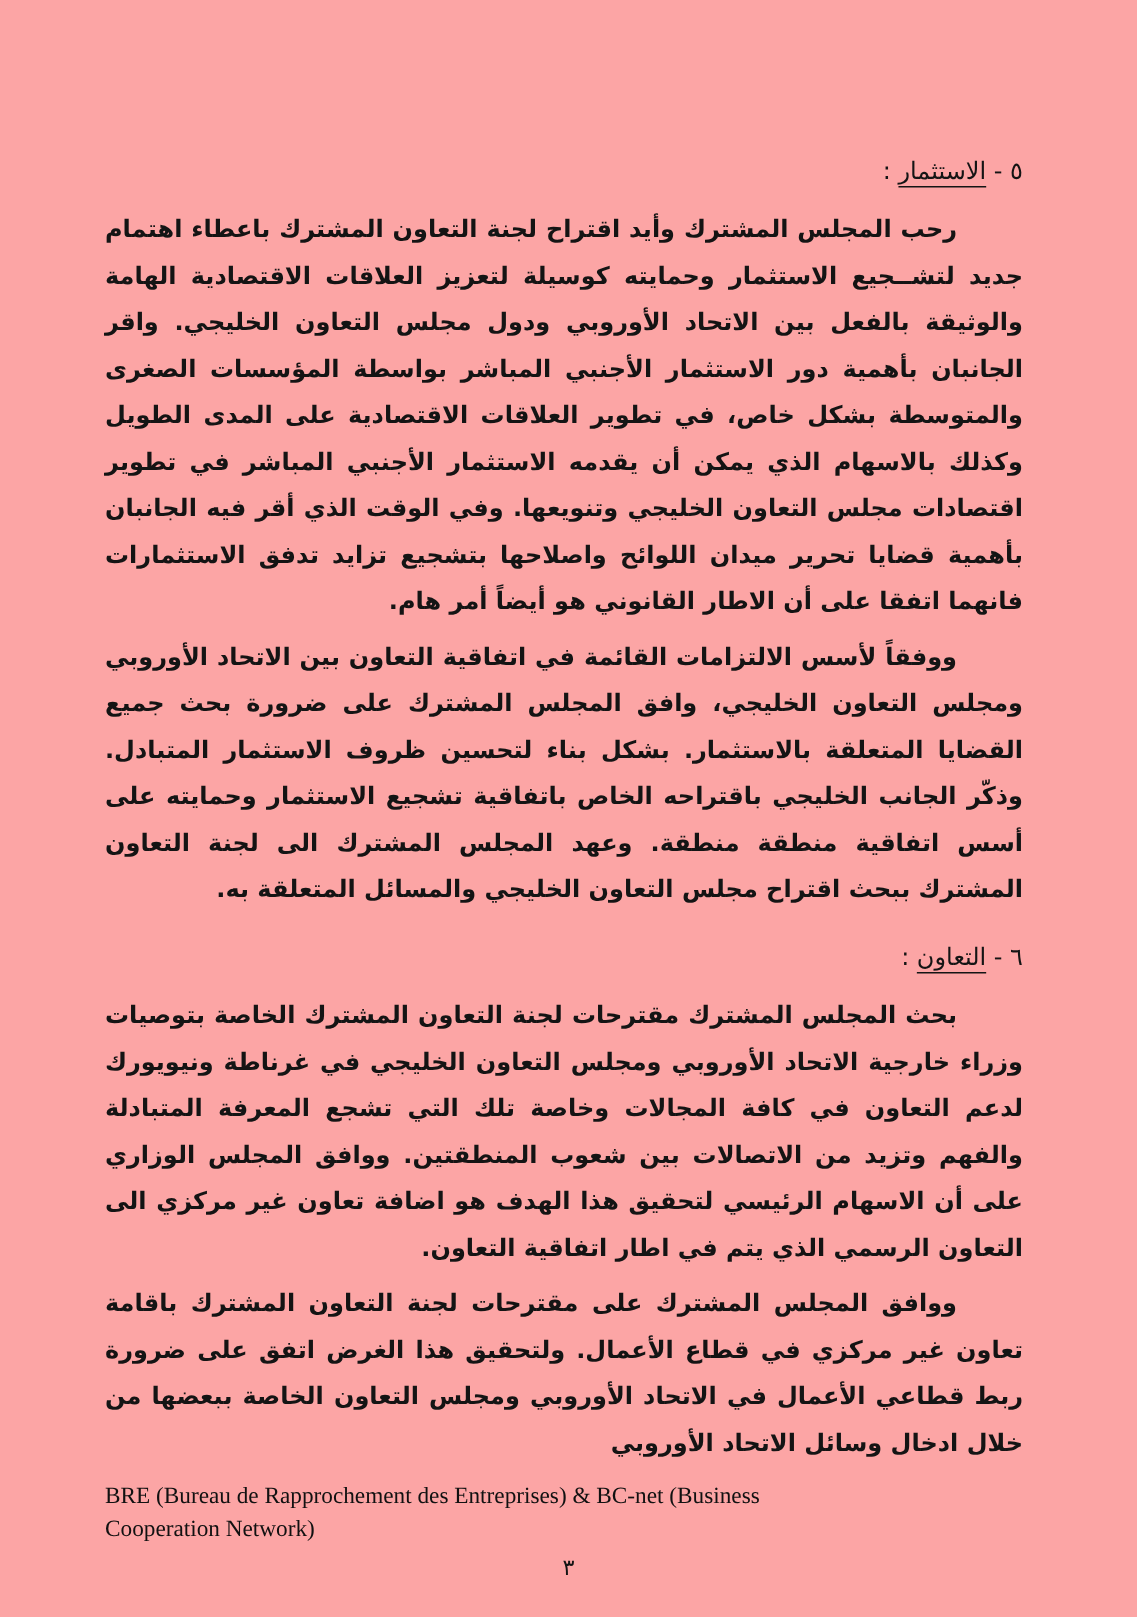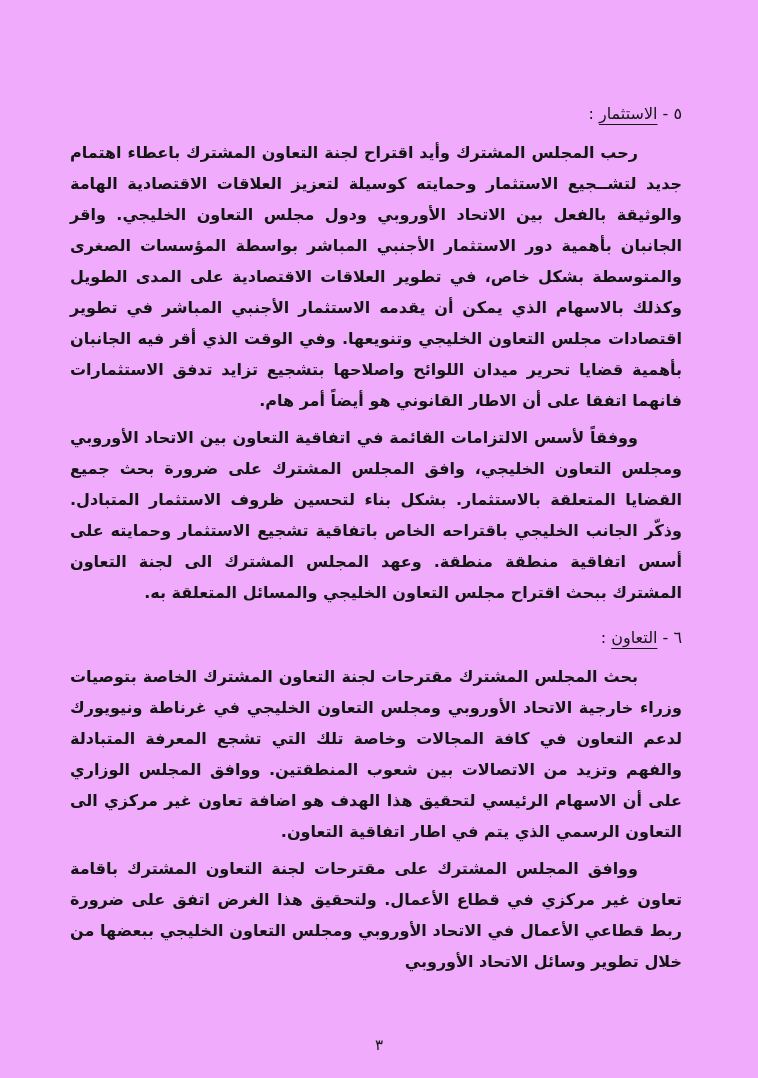--- a/index.html
+++ b/index.html
@@ -5,21 +5,21 @@
   * { margin: 0; padding: 0; box-sizing: border-box; }
   html, body { background: #ffffff; }
   body {
     font-family: "DejaVu Sans", sans-serif;
     display: flex;
     justify-content: center;
   }
   .page {
     width: 758px;
     height: 1078px;
-    background: #f0abfc;
+    background: #fca5a5;
     position: relative;
     padding: 98px 76px 0 70px;
     color: #141414;
     overflow: hidden;
   }
   .content {
     direction: rtl;
     text-align: justify;
     font-size: 16px;
     line-height: 31px;
@@ -73,19 +73,23 @@
     <p class="para">رحب المجلس المشترك وأيد اقتراح لجنة التعاون المشترك باعطاء اهتمام جديد لتشــجيع الاستثمار وحمايته كوسيلة لتعزيز العلاقات الاقتصادية الهامة والوثيقة بالفعل بين الاتحاد الأوروبي ودول مجلس التعاون الخليجي. واقر الجانبان بأهمية دور الاستثمار الأجنبي المباشر بواسطة المؤسسات الصغرى والمتوسطة بشكل خاص، في تطوير العلاقات الاقتصادية على المدى الطويل وكذلك بالاسهام الذي يمكن أن يقدمه الاستثمار الأجنبي المباشر في تطوير اقتصادات مجلس التعاون الخليجي وتنويعها. وفي الوقت الذي أقر فيه الجانبان بأهمية قضايا تحرير ميدان اللوائح واصلاحها بتشجيع تزايد تدفق الاستثمارات فانهما اتفقا على أن الاطار القانوني هو أيضاً أمر هام.</p>
     <p class="para">ووفقاً لأسس الالتزامات القائمة في اتفاقية التعاون بين الاتحاد الأوروبي ومجلس التعاون الخليجي، وافق المجلس المشترك على ضرورة بحث جميع القضايا المتعلقة بالاستثمار. بشكل بناء لتحسين ظروف الاستثمار المتبادل. وذكّر الجانب الخليجي باقتراحه الخاص باتفاقية تشجيع الاستثمار وحمايته على أسس اتفاقية منطقة منطقة. وعهد المجلس المشترك الى لجنة التعاون المشترك ببحث اقتراح مجلس التعاون الخليجي والمسائل المتعلقة به.</p>
 
     <div class="section-heading second">
       <span>٦ -</span>
       <span class="title">التعاون</span>
       <span>:</span>
     </div>
 
     <p class="para">بحث المجلس المشترك مقترحات لجنة التعاون المشترك الخاصة بتوصيات وزراء خارجية الاتحاد الأوروبي ومجلس التعاون الخليجي في غرناطة ونيويورك لدعم التعاون في كافة المجالات وخاصة تلك التي تشجع المعرفة المتبادلة والفهم وتزيد من الاتصالات بين شعوب المنطقتين. ووافق المجلس الوزاري على أن الاسهام الرئيسي لتحقيق هذا الهدف هو اضافة تعاون غير مركزي الى التعاون الرسمي الذي يتم في اطار اتفاقية التعاون.</p>
-    <p class="para">ووافق المجلس المشترك على مقترحات لجنة التعاون المشترك باقامة تعاون غير مركزي في قطاع الأعمال. ولتحقيق هذا الغرض اتفق على ضرورة ربط قطاعي الأعمال في الاتحاد الأوروبي ومجلس التعاون الخليجي ببعضها من خلال تطوير وسائل الاتحاد الأوروبي</p>
+    <p class="para">ووافق المجلس المشترك على مقترحات لجنة التعاون المشترك باقامة تعاون غير مركزي في قطاع الأعمال. ولتحقيق هذا الغرض اتفق على ضرورة ربط قطاعي الأعمال في الاتحاد الأوروبي ومجلس التعاون الخاصة ببعضها من خلال ادخال وسائل الاتحاد الأوروبي</p>
 
   </div>
 
+  <div class="footnote">
+    <div>BRE (Bureau de Rapprochement des Entreprises) &amp; BC-net (Business</div>
+    <div>Cooperation Network)</div>
+  </div>
 
   <div class="page-number">٣</div>
 </div>
 
 </body></html>

